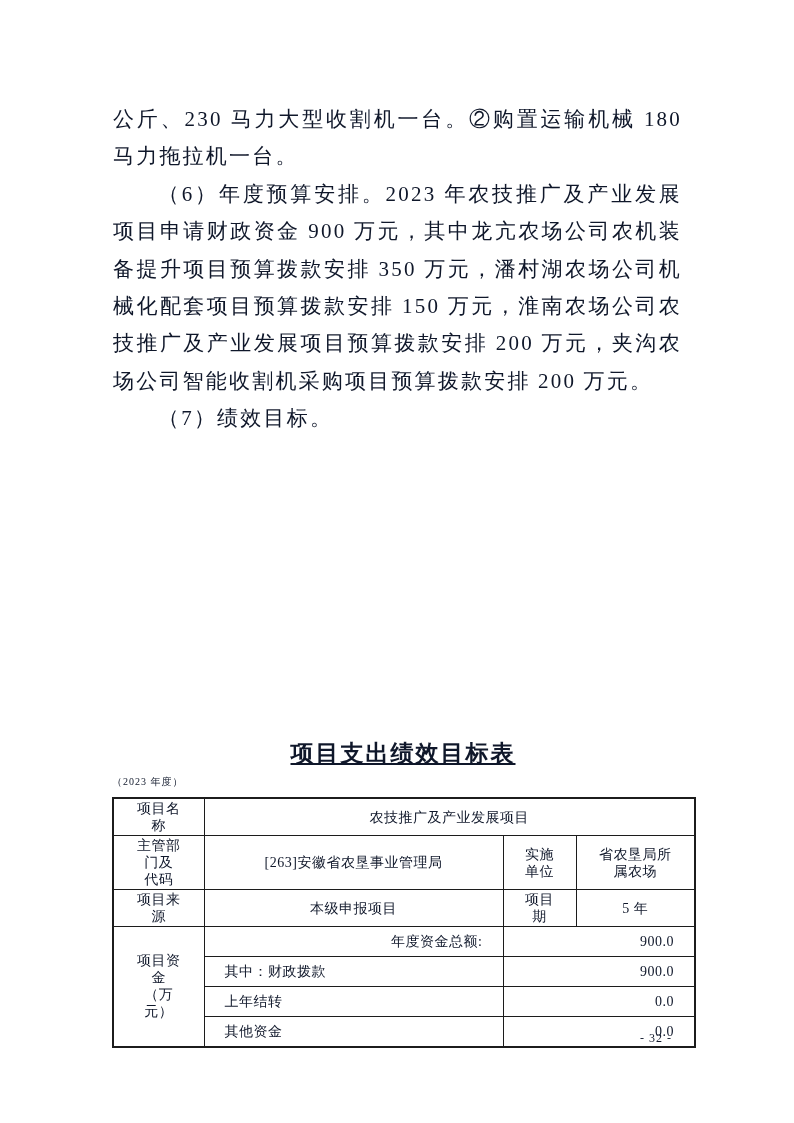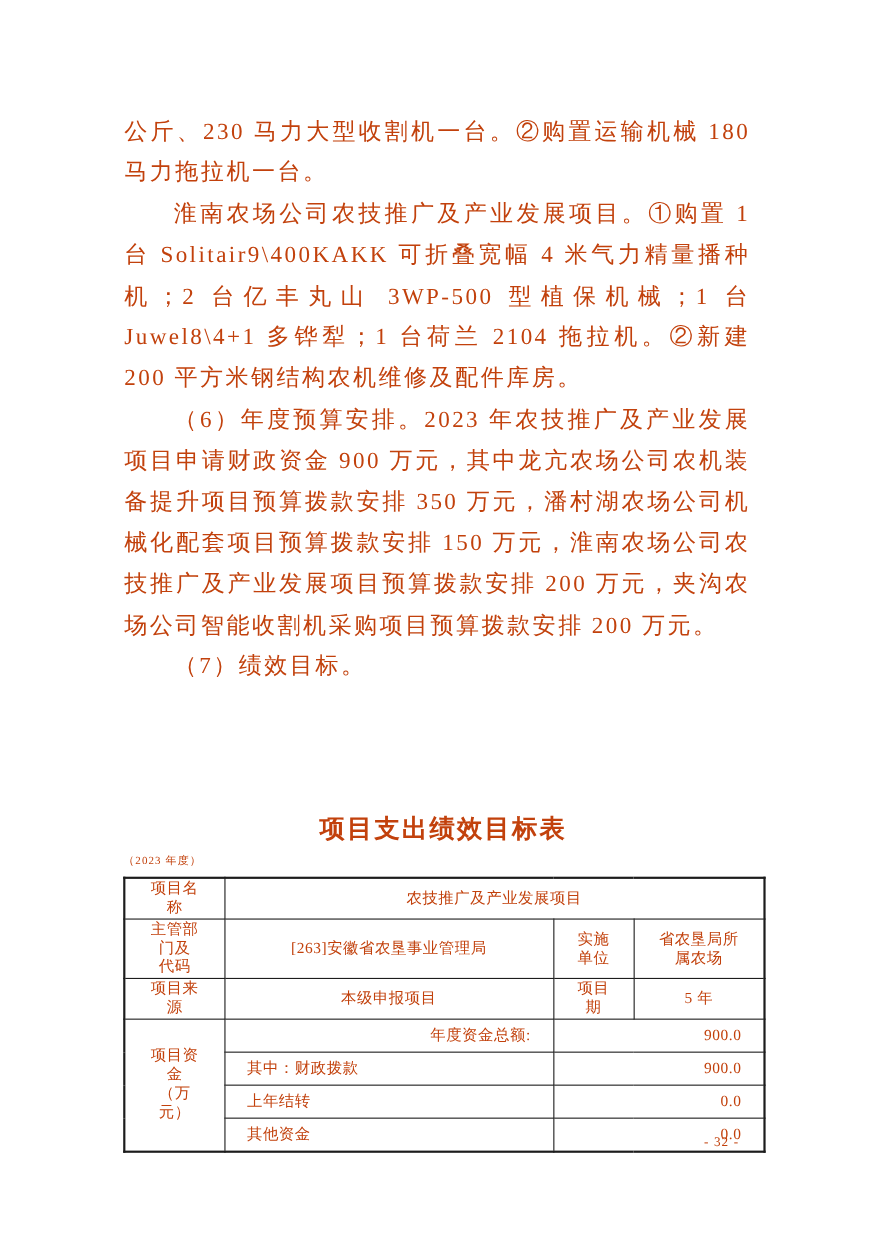--- a/index.html
+++ b/index.html
@@ -4,21 +4,21 @@
 <style>
   * { box-sizing: border-box; }
   html, body {
     margin: 0; padding: 0;
     background: #ffffff;
   }
   .page {
     position: relative;
     width: 794px; height: 1123px;
     background: #ffffff;
-    color: #c2410c;
+    color: #0f172a;
     font-family: "Liberation Serif", "DejaVu Serif", serif;
     overflow: hidden;
   }
   .body-text {
     position: absolute;
     left: 113px; top: 101px;
     width: 569px;
   }
   .para {
     margin: 0;
@@ -31,20 +31,21 @@
   .tbl-title {
     position: absolute;
     left: 112px; top: 738px;
     width: 582px;
     margin: 0;
     text-align: center;
     font-size: 23px;
     font-weight: bold;
     letter-spacing: 2px;
     font-family: "Liberation Sans", "DejaVu Sans", sans-serif;
+    text-decoration: underline;
   }
   .tbl-subtitle {
     position: absolute;
     left: 112px; top: 775px;
     width: 582px;
     text-align: left;
     font-size: 10px;
     letter-spacing: 1px;
   }
   table.perf-table {
@@ -83,21 +84,20 @@
     letter-spacing: 1px;
   }
 </style>
 </head>
 <body>
 
 <div class="page">
 
   <div class="body-text">
     <p class="para">公斤、230 马力大型收割机一台。②购置运输机械 180 马力拖拉机一台。</p>
-    <p class="para indent">淮南农场公司农技推广及产业发展项目。①购置 1 台 Solitair9\400KAKK 可折叠宽幅 4 米气力精量播种机；2 台亿丰丸山 3WP-500 型植保机械；1 台 Juwel8\4+1 多铧犁；1 台荷兰 2104 拖拉机。②新建 200 平方米钢结构农机维修及配件库房。</p>
     <p class="para indent">（6）年度预算安排。2023 年农技推广及产业发展项目申请财政资金 900 万元，其中龙亢农场公司农机装备提升项目预算拨款安排 350 万元，潘村湖农场公司机械化配套项目预算拨款安排 150 万元，淮南农场公司农技推广及产业发展项目预算拨款安排 200 万元，夹沟农场公司智能收割机采购项目预算拨款安排 200 万元。</p>
     <p class="para indent">（7）绩效目标。</p>
   </div>
 
   <h1 class="tbl-title">项目支出绩效目标表</h1>
   <div class="tbl-subtitle">（2023 年度）</div>
 
   <table class="perf-table">
     <colgroup>
       <col style="width:91px">

